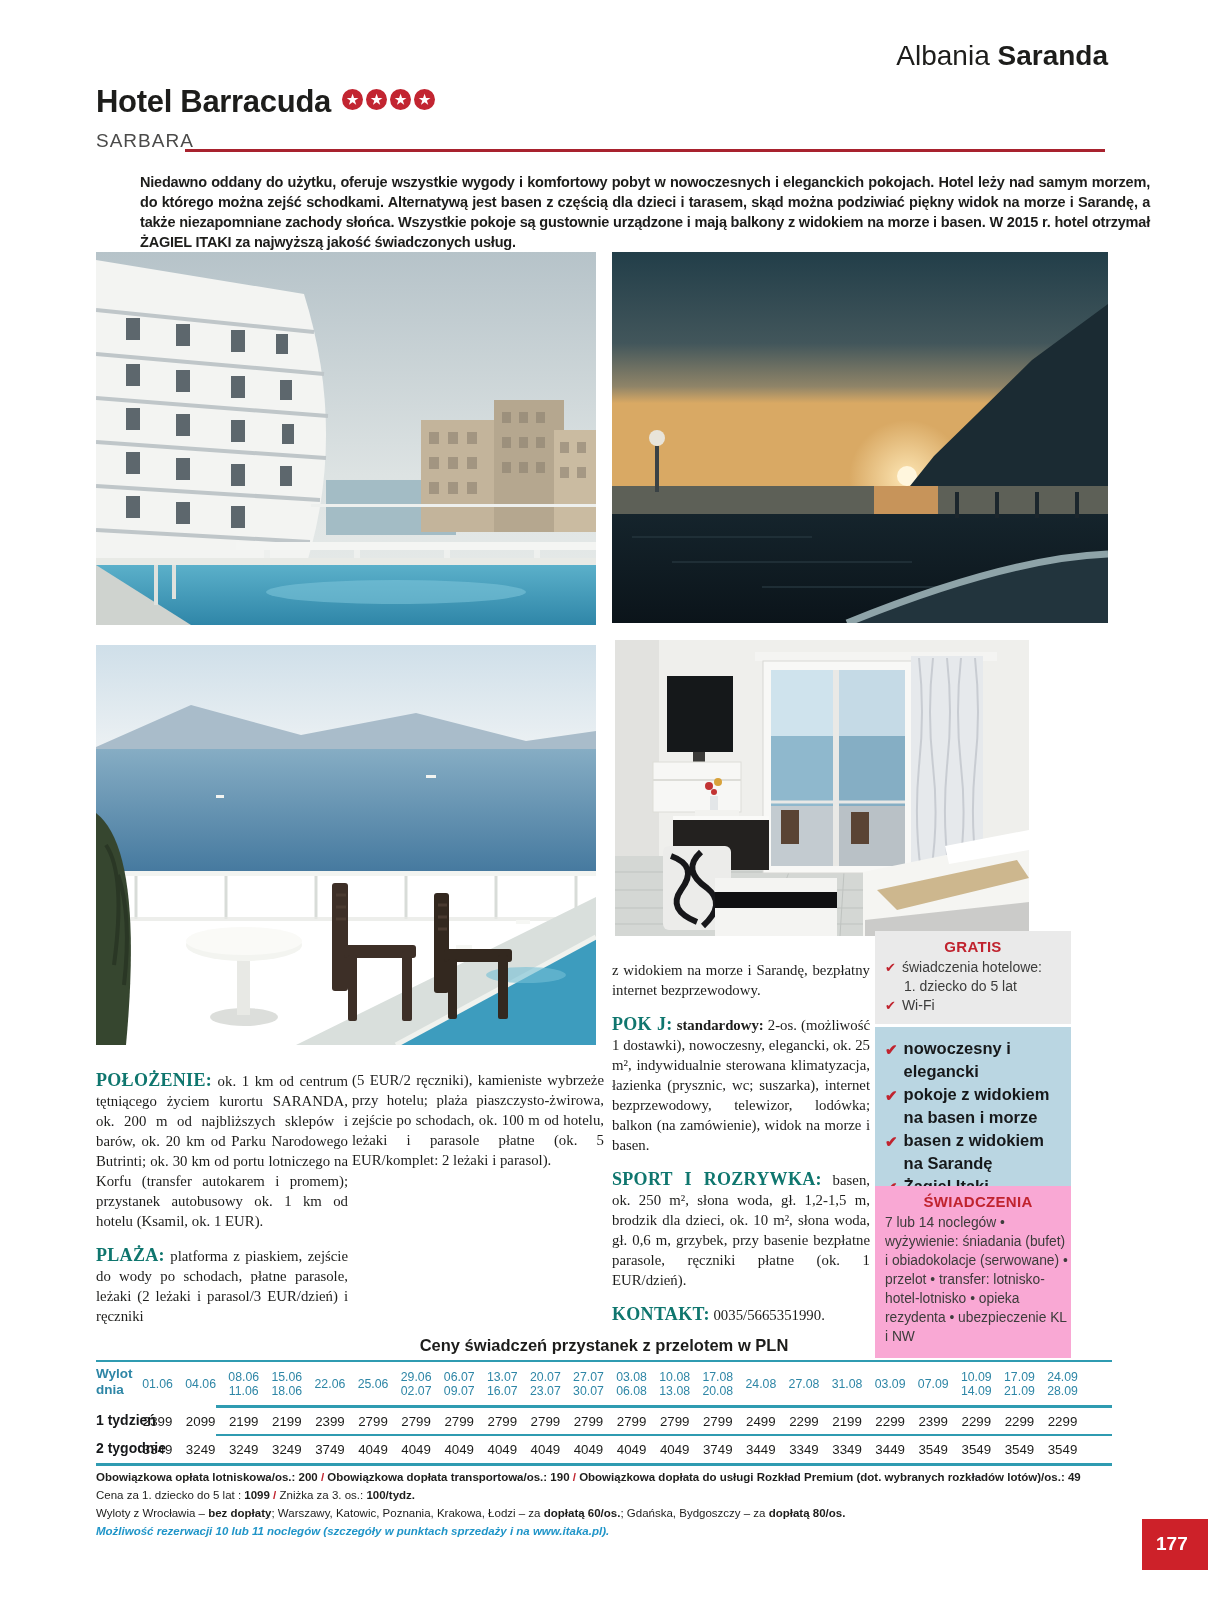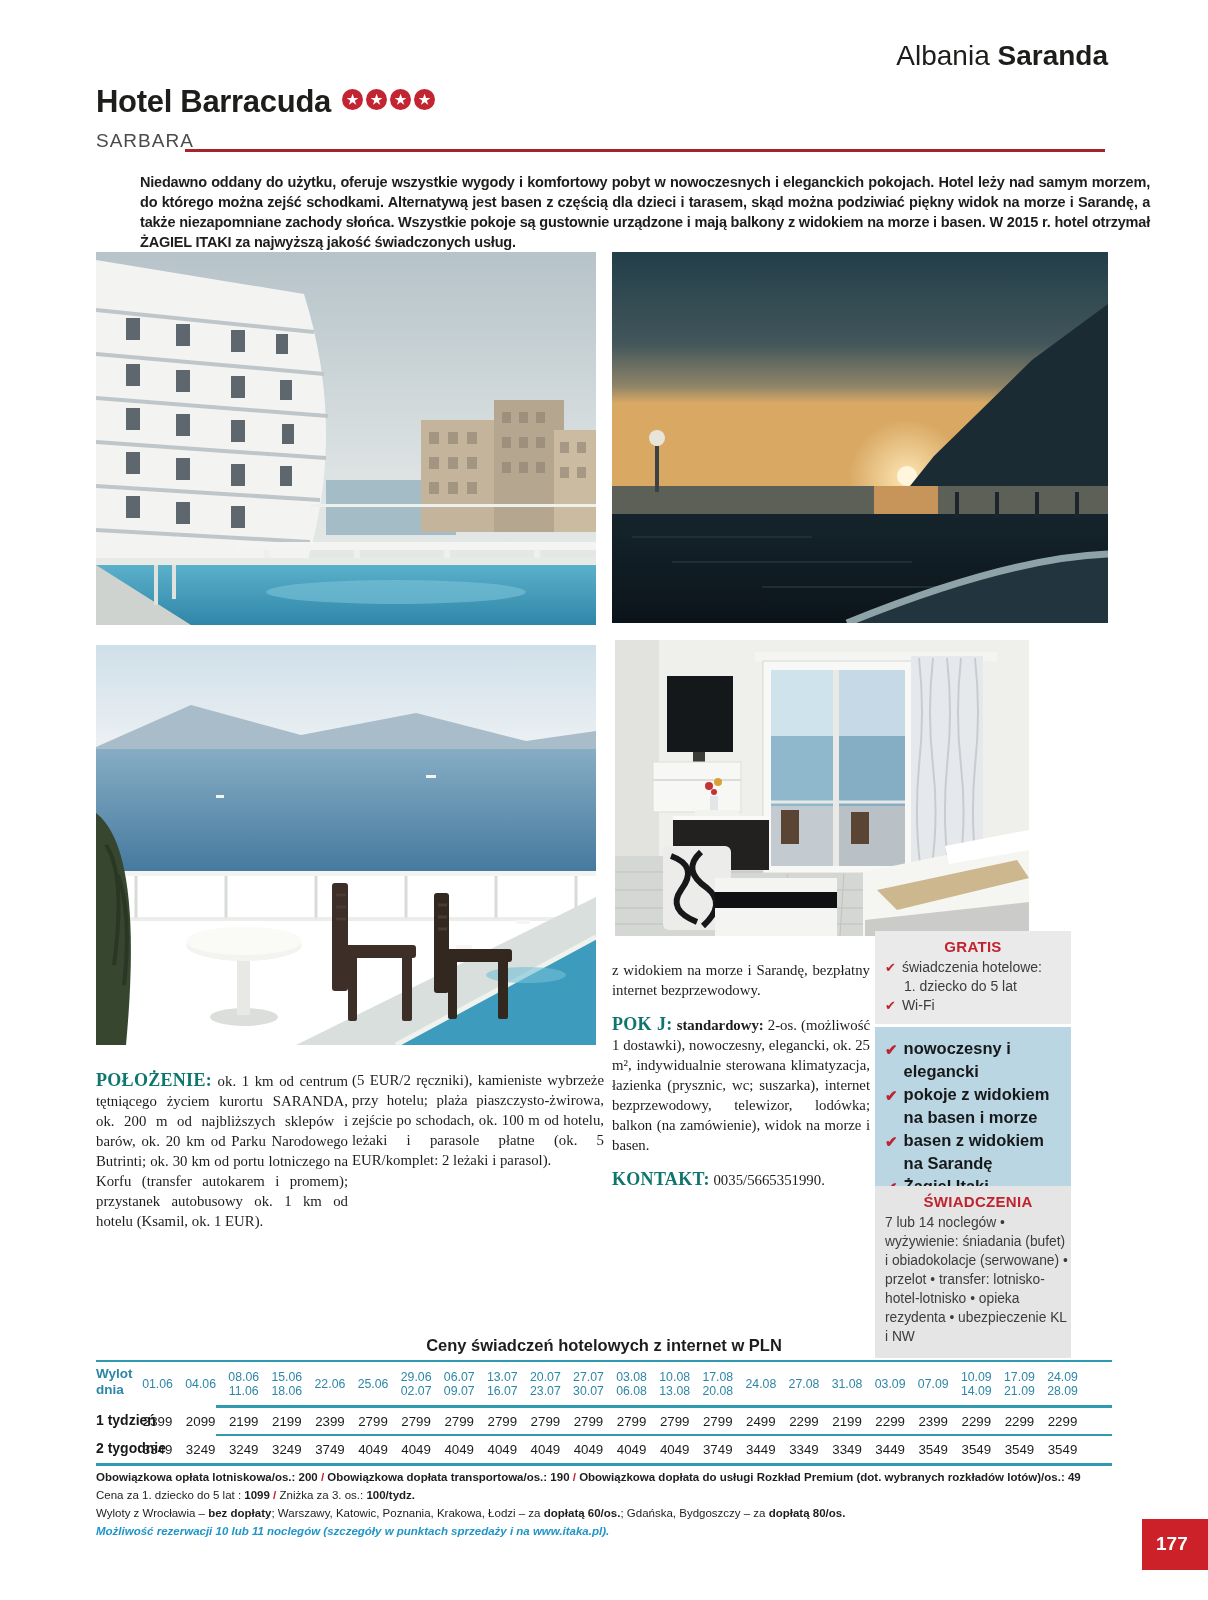--- a/index.html
+++ b/index.html
@@ -29,21 +29,21 @@
   #col1{left:96px;top:1070px;width:252px;}
   #col2{left:352px;top:1070px;width:252px;}
   #col3{left:612px;top:960px;width:258px;}
   .tcol p{margin:0 0 14px 0;}
   .hd{font-family:Liberation Serif, serif;font-weight:700;color:#0f766e;font-size:18px;letter-spacing:0.3px;}
   .blead{font-weight:700;}
   
   .sbox{position:absolute;left:875px;width:196px;box-sizing:border-box;}
   #gratis{top:931px;background:#eaeaea;padding:7px 10px 9px 10px;}
   #bluebox{top:1027px;background:#bad6e2;padding:10px 8px 12px 10px;}
-  #swiad{top:1186px;background:#e5e5e5;padding:7px 0 12px 10px;}
+  #swiad{top:1186px;background:#f9a8d4;padding:7px 0 12px 10px;}
   .sbox-title{text-align:center;font-weight:700;color:#c0232e;font-size:15px;letter-spacing:0.3px;margin-bottom:3px;}
   .chk-row{display:flex;font-size:14px;line-height:19px;color:#3c3c3b;}
   .chk{color:#c0232e;font-size:13px;margin-right:6px;flex:none;}
   .chk-sub{padding-left:19px;font-size:14px;line-height:19px;color:#3c3c3b;}
   .hl-row{display:flex;font-size:16.5px;line-height:23px;font-weight:700;color:#16181a;}
   .hl-row .chk{font-size:15px;margin-top:1px;}
   .swiad-body{font-size:13.8px;line-height:19px;color:#3c3c3b;}
   
   .tbl-title{position:absolute;left:96px;top:1336px;width:1016px;text-align:center;font-weight:700;font-size:16.5px;}
   .tbl{position:absolute;left:96px;top:1360px;width:1016px;height:106px;}
@@ -342,34 +342,42 @@
       <path d="M250 280 L414 262 L414 296 L250 296 Z" fill="#9a9a96" opacity="0.45"></path>
       <path d="M330 206 L414 190 L414 210 L334 224 Z" fill="#ffffff"></path>
     </svg>
   </div>
 
   <div class="tcol" id="col1">
     <p>
       <span class="hd">POŁOŻENIE:</span>
       <span>ok. 1 km od centrum tętniącego życiem kurortu SARANDA, ok. 200 m od najbliższych sklepów i barów, ok. 20 km od Parku Narodowego Butrinti; ok. 30 km od portu lotniczego na Korfu (transfer autokarem i promem); przystanek autobusowy ok. 1 km od hotelu (Ksamil, ok. 1 EUR).</span>
     </p>
+    <p>
+      <span class="hd">PLAŻA:</span>
+      <span>platforma z piaskiem, zejście do wody po schodach, płatne parasole, leżaki (2 leżaki i parasol/3 EUR/dzień) i ręczniki</span>
+    </p>
   </div>
 
   <div class="tcol" id="col2">
     <p>(5 EUR/2 ręczniki), kamieniste wybrzeże przy hotelu; plaża piaszczysto-żwirowa, zejście po schodach, ok. 100 m od hotelu, leżaki i parasole płatne (ok. 5 EUR/komplet: 2 leżaki i parasol).</p>
   </div>
 
   <div class="tcol" id="col3">
     <p>z widokiem na morze i Sarandę, bezpłatny internet bezprzewodowy.</p>
     <p>
       <span class="hd">POK J:</span>
       <span class="blead">standardowy:</span>
       <span>2-os. (możliwość 1 dostawki), nowoczesny, elegancki, ok. 25 m², indywidualnie sterowana klimatyzacja, łazienka (prysznic, wc; suszarka), internet bezprzewodowy, telewizor, lodówka; balkon (na zamówienie), widok na morze i basen.</span>
     </p>
     <p>
+      <span class="hd">SPORT I ROZRYWKA:</span>
+      <span>basen, ok. 250 m², słona woda, gł. 1,2-1,5 m, brodzik dla dzieci, ok. 10 m², słona woda, gł. 0,6 m, grzybek, przy basenie bezpłatne parasole, ręczniki płatne (ok. 1 EUR/dzień).</span>
+    </p>
+    <p>
       <span class="hd">KONTAKT:</span>
       <span>0035/5665351990.</span>
     </p>
   </div>
 
   <div class="sbox" id="gratis">
     <div class="sbox-title">GRATIS</div>
     <div id="gratis-list">
         <div class="chk-row">
           <span class="chk">✔</span>
@@ -402,21 +410,21 @@
           <span>Żagiel Itaki</span>
         </div>
       </div>
   </div>
 
   <div class="sbox" id="swiad">
     <div class="sbox-title">ŚWIADCZENIA</div>
     <div class="swiad-body">7 lub 14 noclegów • wyżywienie: śniadania (bufet) i obiadokolacje (serwowane) • przelot • transfer: lotnisko-hotel-lotnisko • opieka rezydenta • ubezpieczenie KL i NW</div>
   </div>
 
-  <div class="tbl-title">Ceny świadczeń hotelowych z internet w PLN</div>
+  <div class="tbl-title">Ceny świadczeń przystanek z przelotem w PLN</div>
   <div class="tbl">
     <div class="tline tl-top"></div>
     <div class="tbl-rowlabel" id="lbl-wylot">
       <div>Wylot</div>
       <div>dnia</div>
     </div>
     <div class="cols" id="tbl-dates">
         <div class="date-col">
           <div>01.06</div>
         </div>

